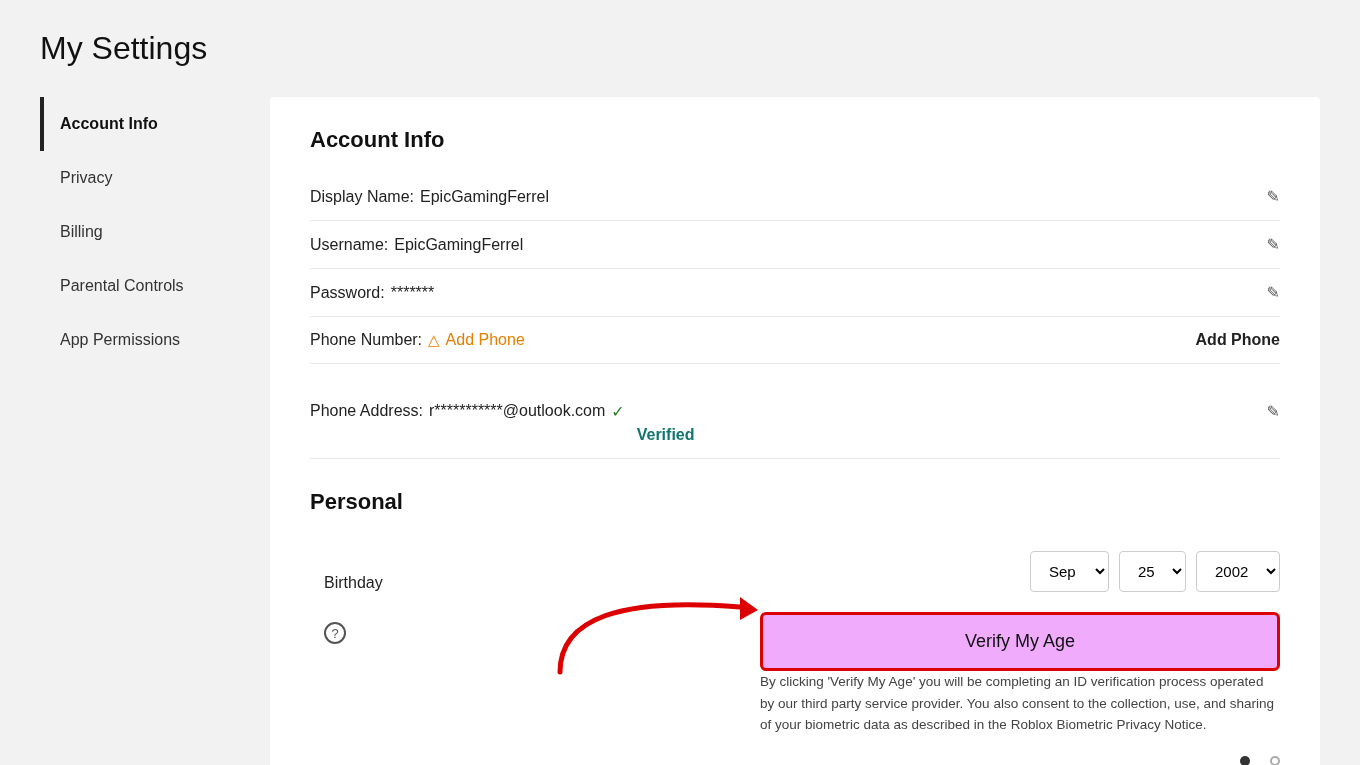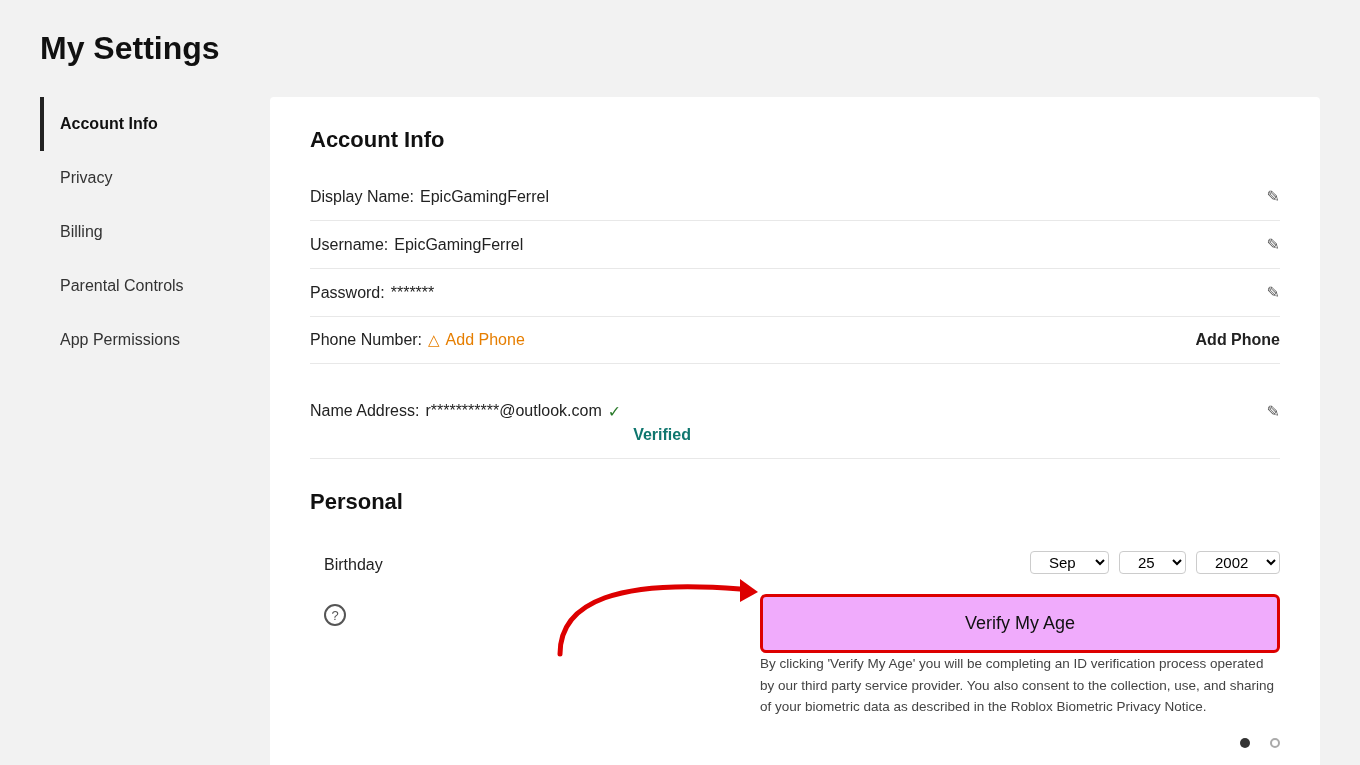--- a/index.html
+++ b/index.html
@@ -8,21 +8,21 @@
       background: #f2f2f2;
       color: #1a1a1a;
       min-height: 765px;
     }
     .page-wrapper {
       padding: 30px 40px;
       max-width: 1360px;
     }
     .page-title {
       font-size: 32px;
-      font-weight: 700;
+      font-weight: 400;
       margin-bottom: 30px;
       color: #111;
     }
     .layout {
       display: flex;
       gap: 0;
     }
     
     .sidebar {
       width: 230px;
@@ -117,21 +117,21 @@
     .birthday-label {
       font-size: 16px;
       color: #222;
       padding-left: 14px;
     }
     .birthday-selects {
       display: flex;
       gap: 10px;
     }
     .birthday-selects select {
-      padding: 1px 14px;
+      padding: 10px 14px;
       border: 1px solid #ccc;
       border-radius: 4px;
       font-size: 15px;
       background: #fff;
       cursor: pointer;
       appearance: auto;
     }
     .verify-button {
       border: 3px solid #d00;
       background: #f0abfc;
@@ -228,21 +228,21 @@
         <div class="info-row-left">
           <span>Phone Number:</span>
           <span class="warning-icon">△</span>
           <a class="add-phone-link">Add Phone</a>
         </div>
         <span class="add-phone-btn">Add Phone</span>
       </div>
 
       <div class="info-row">
         <div class="info-row-left">
-          <span>Name Address:</span>
+          <span>Phone Address:</span>
           <span>r***********@outlook.com</span>
           <span class="checkmark">✓</span>
           <span class="verified-badge">Verified</span>
         </div>
         <span class="edit-icon">✎</span>
       </div>
 
       <div class="personal-section">
         <h2 class="section-title">Personal</h2>
 

